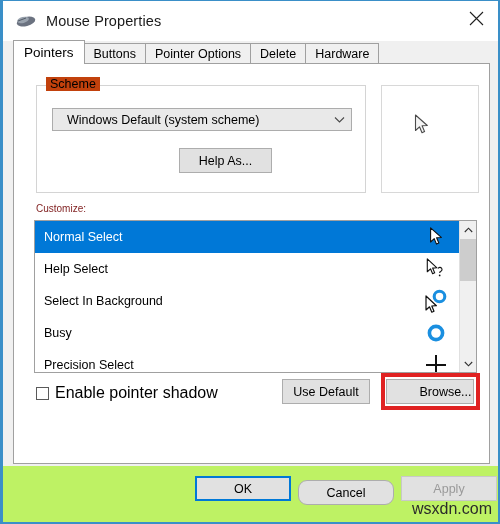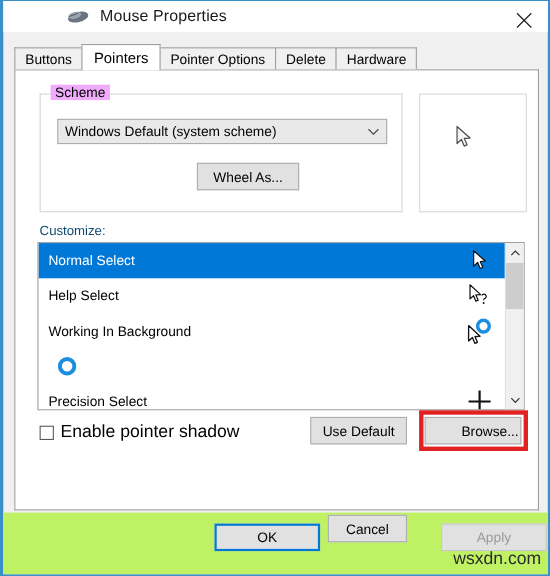--- a/index.html
+++ b/index.html
@@ -15,23 +15,23 @@
     background: #f0f0f0;
     border: 1px solid #3a8fc8;
     border-left-width: 3px;
     border-right-width: 2px;
     border-top-width: 1px;
     border-bottom-width: 2px;
   }
 
   
   #titlebar {
-    position: absolute; left: 0; top: 0; right: 0; height: 28px;
-    background: #ffffff;
-    display: flex; align-items: center; padding-left: 45px;
+    position: absolute; left: 0; top: 0; right: 0; height: 40px;
+    background: #ffffff;
+    display: flex; align-items: center;
   }
   #mouse-icon { margin-left: 12px; width: 22px; height: 16px; flex: none; }
   #title-text {
     margin-left: 9px;
     font-size: 14.5px; color: #1a1a1a; letter-spacing: .1px;
   }
   #close-btn {
     position: absolute; right: 0; top: 0; width: 44px; height: 34px;
     display: flex; align-items: center; justify-content: center;
     cursor: default;
@@ -73,32 +73,32 @@
     border-top: none;
   }
 
   
   #scheme-group {
     position: absolute; left: 22px; top: 22px; width: 330px; height: 108px;
     border: 1px solid #d4d4d4;
   }
   #scheme-legend {
     position: absolute; left: 9px; top: -9px;
-    background: #f0abfc; padding: 0 4px;
+    background: #c2410c; padding: 0 4px;
     font-size: 12.5px; color: #000;
   }
   #scheme-combo {
     position: absolute; left: 15px; top: 22px; width: 300px; height: 23px;
     background: #e9e9e9;
     border: 1px solid #acacac;
     display: flex; align-items: center;
     cursor: default;
   }
   #scheme-combo-value {
-    flex: 1; padding-left: 6px;
+    flex: 1; padding-left: 14px;
     font-size: 12.5px; color: #000;
     white-space: nowrap; overflow: hidden;
   }
   #scheme-chevron { width: 24px; display: flex; align-items: center; justify-content: center; }
   #scheme-chevron svg { width: 11px; height: 8px; }
 
   .btn {
     border: 1px solid #adadad;
     background: #e1e1e1;
     font-size: 12.5px; color: #000;
@@ -114,21 +114,21 @@
   #preview-pane {
     position: absolute; left: 367px; top: 22px; width: 98px; height: 108px;
     background: #ffffff;
     border: 1px solid #d8d8d8;
   }
   #preview-cursor { position: absolute; left: 32px; top: 28px; width: 16px; height: 22px; }
 
   
   #customize-label {
     position: absolute; left: 22px; top: 140px;
-    font-size: 12px; color: #0c4a6e;
+    font-size: 10px; color: #7f1d1d;
   }
   #cursor-list {
     position: absolute; left: 20px; top: 157px; width: 443px; height: 153px;
     background: #ffffff;
     border: 1px solid #a0a0a0;
     display: flex;
   }
   #list-items { flex: 1; position: relative; overflow: hidden; }
   .list-row {
     height: 32px;
@@ -183,21 +183,21 @@
 
   
   #footer {
     position: absolute; left: 0; right: 0; bottom: 0; height: 56px;
     background: #bef264;
   }
   #btn-ok {
     position: absolute; left: 192px; top: 10px; width: 96px; height: 25px;
     border: 2px solid #0078d7; background: #e1e1e1;
   }
-  #btn-cancel { position: absolute; left: 295px; top: 2px; width: 72px; height: 25px; }
+  #btn-cancel { position: absolute; left: 295px; top: 14px; width: 96px; height: 25px; border-radius: 9px; }
   #btn-apply  { position: absolute; left: 398px; top: 10px; width: 96px; height: 25px; }
 
   #watermark {
     position: absolute; right: 6px; bottom: 4px;
     font-size: 16px; color: #2b2b2b;
     font-family: "Liberation Sans", sans-serif;
   }
 </style>
 </head>
 <body>
@@ -212,42 +212,42 @@
     </svg>
     <div id="title-text">Mouse Properties</div>
     <div id="close-btn">
       <svg viewBox="0 0 15 15">
         <path d="M1 1 L14 14 M14 1 L1 14" stroke="#202020" stroke-width="1.1" fill="none"></path>
       </svg>
     </div>
   </div>
 
   <div id="tabstrip">
+    <div class="tab active">Pointers</div>
     <div class="tab">Buttons</div>
-    <div class="tab active">Pointers</div>
     <div class="tab">Pointer Options</div>
     <div class="tab">Delete</div>
     <div class="tab">Hardware</div>
   </div>
 
   <div id="tabpage">
 
     <div id="scheme-group">
       <div id="scheme-legend">Scheme</div>
 
       <div id="scheme-combo">
         <div id="scheme-combo-value">Windows Default (system scheme)</div>
         <div id="scheme-chevron">
           <svg viewBox="0 0 11 8">
               <path d="M1 1.5 L5.5 6 L10 1.5" stroke="#4a4a4a" stroke-width="1.1" fill="none"></path>
             </svg>
         </div>
       </div>
 
-      <div class="btn" id="btn-saveas">Wheel As...</div>
+      <div class="btn" id="btn-saveas">Help As...</div>
     </div>
 
     <div id="preview-pane">
       <svg id="preview-cursor" viewBox="0 0 16 22">
         <path d="M1.5 1 L1.5 16.5 L5.5 12.8 L8 18.8 L10.6 17.6 L8.1 11.8 L13.3 11.5 Z" fill="#f4f4f4" stroke="#4a4a4a" stroke-width="1.1" stroke-linejoin="round"></path>
       </svg>
     </div>
 
     <div id="customize-label">Customize:</div>
 
@@ -268,30 +268,31 @@
           <span class="row-cursor">
             <svg width="22" height="22" viewBox="0 0 22 24">
               <path d="M1.5 1 L1.5 15 L5 11.8 L7.3 17.2 L9.6 16.2 L7.3 11 L12 10.7 Z" fill="#ffffff" stroke="#111" stroke-width="1.2" stroke-linejoin="round"></path>
               <path d="M13.2 11.5 a2.3 2.3 0 1 1 2.4 3.3 q-0.5 0.6 -0.5 1.6" stroke="#111" stroke-width="1.2" fill="none"></path>
               <circle cx="15" cy="19" r="0.95" fill="#111"></circle>
             </svg>
           </span>
         </div>
 
         <div class="list-row">
-          <span class="row-label">Working In Background</span>
+          <span class="row-label">Select In Background</span>
           <span class="row-cursor">
             <svg width="24" height="24" viewBox="0 0 24 24">
               <circle cx="15.5" cy="7.5" r="5.3" fill="none" stroke="#1a8fe0" stroke-width="3.1"></circle>
               <path d="M2 7 L2 21 L5.5 17.8 L7.8 23.2 L10 22.2 L7.8 17 L12.4 16.7 Z" fill="#ffffff" stroke="#111" stroke-width="1.2" stroke-linejoin="round"></path>
             </svg>
           </span>
         </div>
 
         <div class="list-row">
+          <span class="row-label">Busy</span>
           <span class="row-cursor">
             <svg width="22" height="22" viewBox="0 0 22 22">
               <circle cx="11" cy="11" r="6.6" fill="none" stroke="#1a8fe0" stroke-width="3.6"></circle>
             </svg>
           </span>
         </div>
 
         <div class="list-row">
           <span class="row-label">Precision Select</span>
           <span class="row-cursor">

